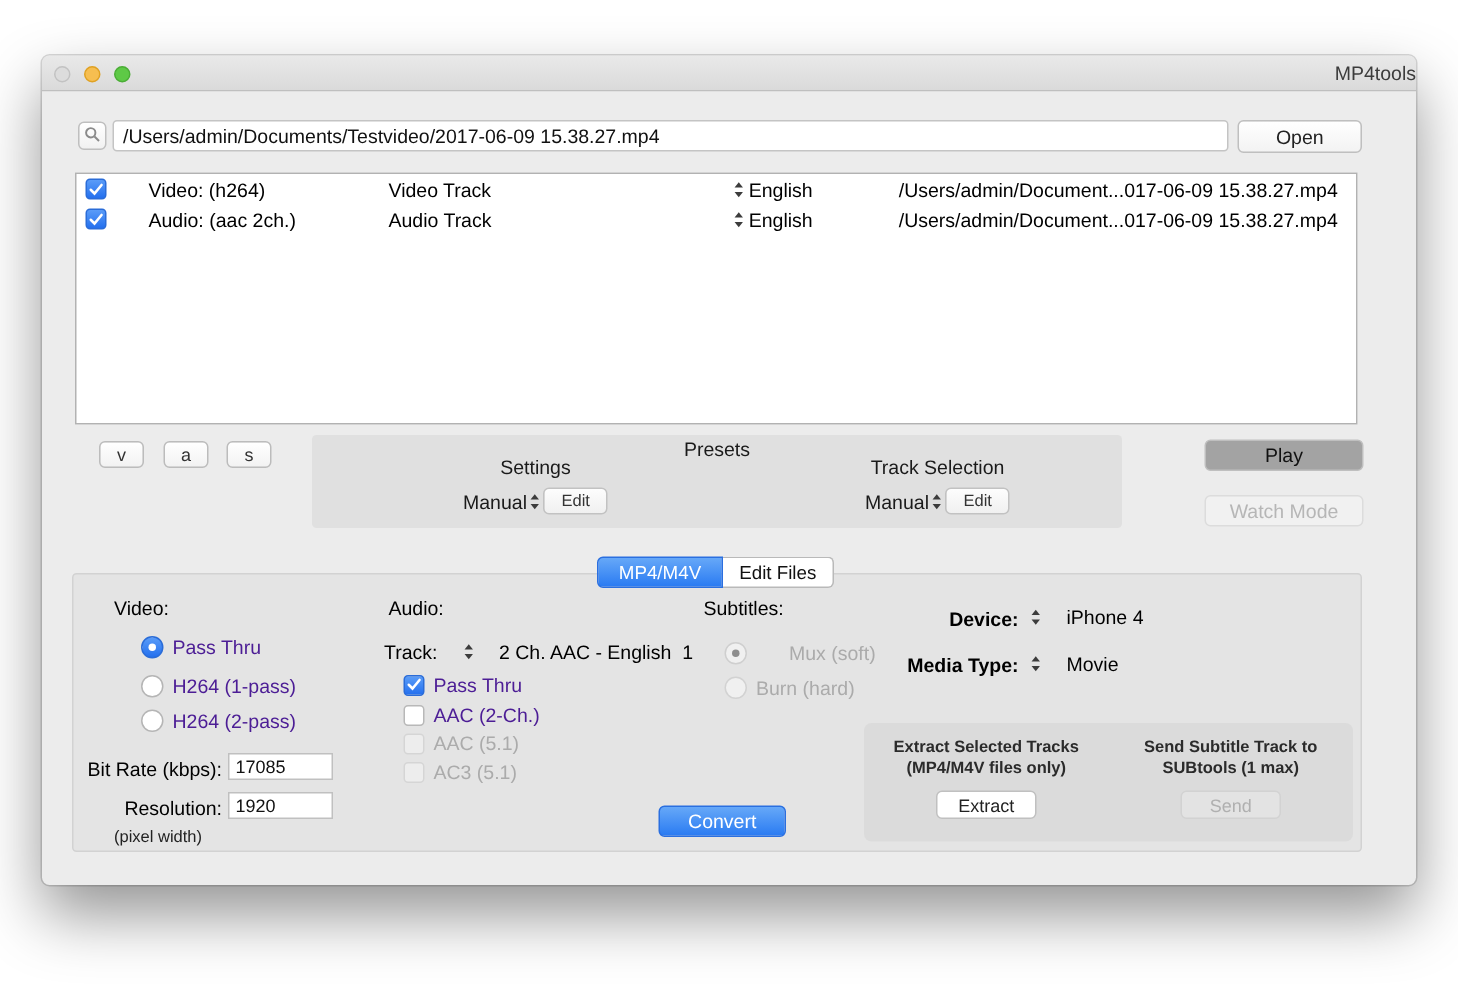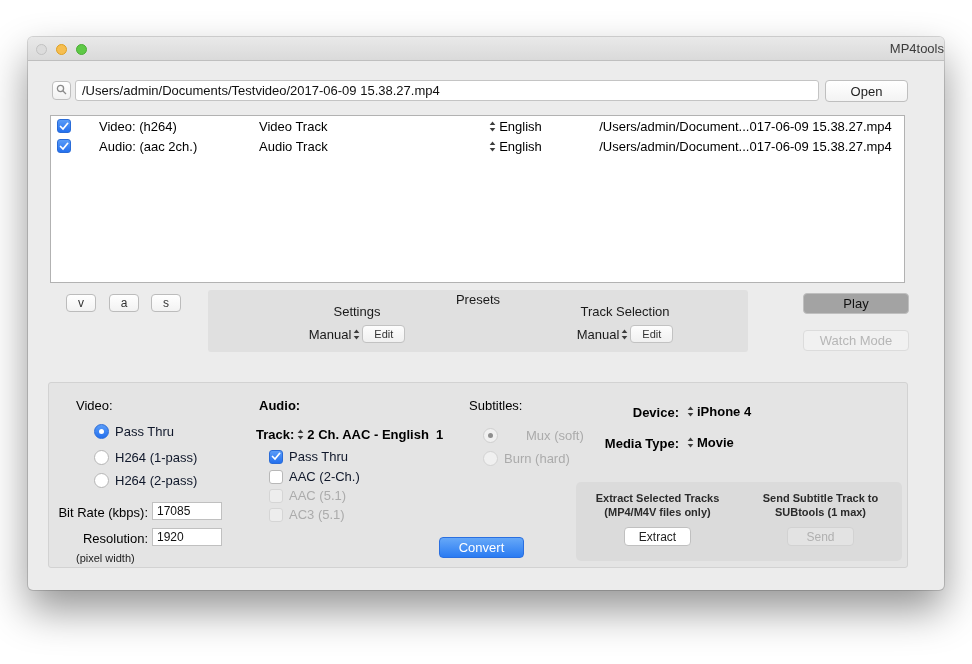--- a/index.html
+++ b/index.html
@@ -96,29 +96,29 @@
   .sect-heading { position:absolute; font-size:13px; color:#000; }
 
   .radio { width:15px; height:15px; border-radius:50%; background:#fff; border:1px solid #b5b5b5;
     display:inline-flex; align-items:center; justify-content:center; flex:none; }
   .radio.sel { background:linear-gradient(#5a9cf8,#2470ee); border:1px solid #2a6cd8; }
   .radio.sel::after { content:""; width:5px; height:5px; border-radius:50%; background:#fff; }
   .radio.dis { background:#f0f0f0; border:1px solid #d2d2d2; }
   .radio.dis-sel { background:#f0f0f0; border:1px solid #cfcfcf; }
   .radio.dis-sel::after { content:""; width:5px; height:5px; border-radius:50%; background:#8e8e8e; }
 
-  .opt-row { position:absolute; display:flex; align-items:center; gap:6px; font-size:13px; color:#0f172a; }
+  .opt-row { position:absolute; display:flex; align-items:center; gap:6px; font-size:13px; color:#4c1d95; }
   .opt-row.grayed { color:#ababab; }
 
   .field-label { position:absolute; font-size:13px; color:#000; text-align:right; }
   .small-input { position:absolute; width:70px; height:18px; border:1px solid #c0c0c0;
     background:#fff; font-size:12px; padding:0 4px; color:#111; font-family:"Liberation Sans", sans-serif; }
   .note { position:absolute; font-size:11px; color:#222; }
 
-  .inline-popup { position:absolute; display:flex; align-items:center; gap:3px; font-size:13px; color:#000;font-weight:bold; }
+  .inline-popup { position:absolute; display:flex; align-items:center; gap:17px; font-size:13px; color:#000; }
   .pre { white-space:pre; }
   .bold-label { font-weight:bold; }
 
   .extract-box { position:absolute; left:527px; top:99px; width:326px; height:79px;
     background:#dbdbdb; border-radius:5px; display:flex; }
   .ex-col { flex:1; display:flex; flex-direction:column; align-items:center; padding-top:9px; }
   .ex-line { font-size:11px; font-weight:bold; color:#2b2b2b; line-height:14px; text-align:center; }
   .ex-btn { margin-top:8px; width:67px; height:19px; border:1px solid #c0c0c0; border-radius:4px;
     background:#fff; font-size:12px; color:#222; font-family:"Liberation Sans", sans-serif; }
   .ex-btn.disabled { background:#e3e3e3; border:1px solid #d2d2d2; color:#b0b0b0; }
@@ -228,20 +228,24 @@
               </svg>
           </span>
           <button class="edit-btn">Edit</button>
         </div>
       </div>
     </div>
 
     <button class="play-btn">Play</button>
     <button class="watch-btn">Watch Mode</button>
 
+    <div class="tabs">
+      <div class="tab tab-selected">MP4/M4V</div>
+      <div class="tab tab-plain">Edit Files</div>
+    </div>
 
     <div class="panel">
 
       <div class="sect-heading" style="left:27px; top:15px;">Video:</div>
       <div class="opt-row" style="left:45px; top:41px;">
         <span class="radio sel"></span>
         <span>Pass Thru</span>
       </div>
       <div class="opt-row" style="left:45px; top:67px;">
         <span class="radio"></span>
@@ -250,21 +254,21 @@
       <div class="opt-row" style="left:45px; top:90px;">
         <span class="radio"></span>
         <span>H264 (2-pass)</span>
       </div>
       <div class="field-label" style="left:0px; top:122px; width:99px;">Bit Rate (kbps):</div>
       <input class="small-input" style="left: 103px; top: 119px;" value="17085">
       <div class="field-label" style="left:0px; top:148px; width:99px;">Resolution:</div>
       <input class="small-input" style="left: 103px; top: 145px;" value="1920">
       <div class="note" style="left:27px; top:169px;">(pixel width)</div>
 
-      <div class="sect-heading" style="left:210px; top:15px;font-weight:bold;">Audio:</div>
+      <div class="sect-heading" style="left:210px; top:15px;">Audio:</div>
       <div class="inline-popup" style="left:207px; top:44px;">
         <span>Track:</span>
         <svg width="7" height="11" viewBox="0 0 7 11">
             <path d="M3.5 0.5 L6.3 4 H0.7 Z" fill="#3c3c3c"></path>
             <path d="M3.5 10.5 L0.7 7 H6.3 Z" fill="#3c3c3c"></path>
           </svg>
         <span class="pre">2 Ch. AAC - English  1</span>
       </div>
       <div class="opt-row" style="left:220px; top:66px;">
         <span class="cb">

